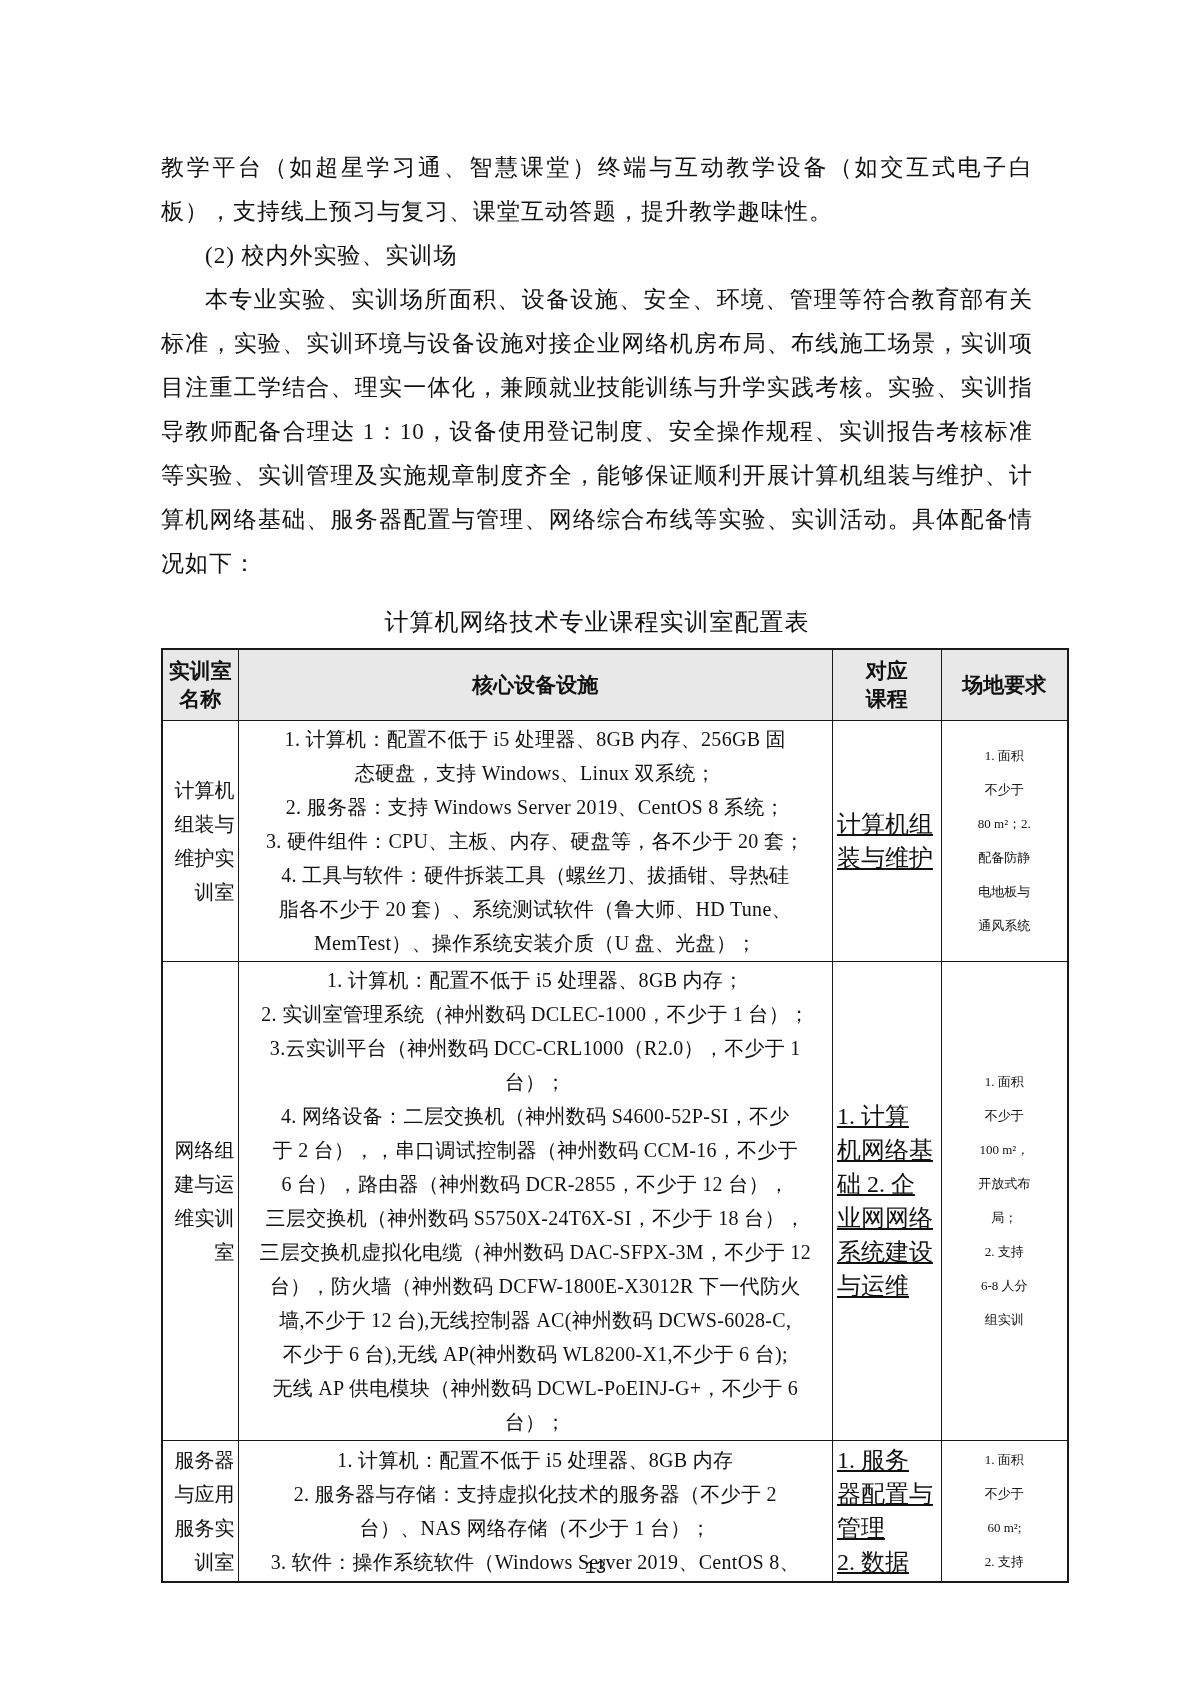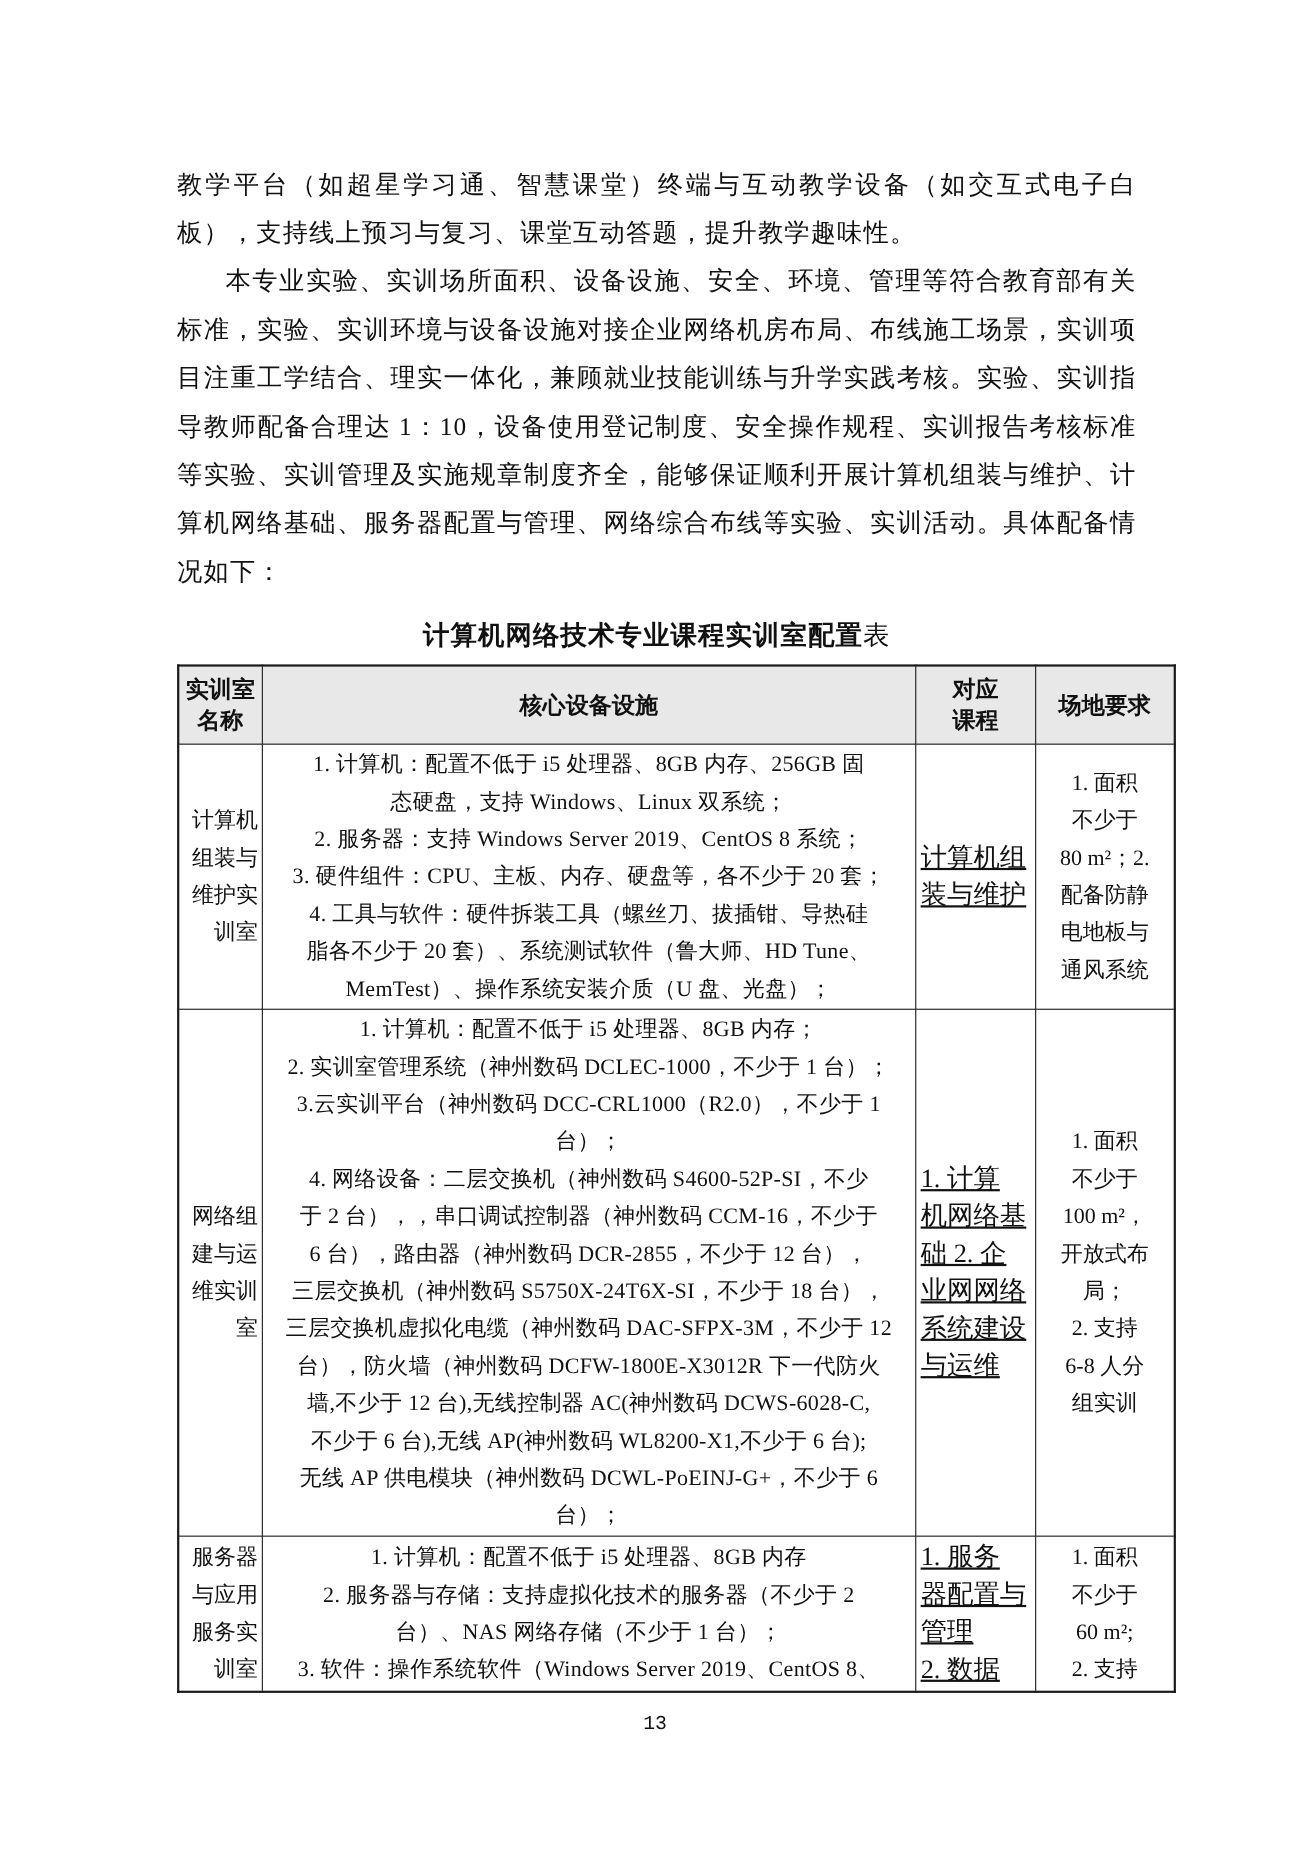--- a/index.html
+++ b/index.html
@@ -29,21 +29,21 @@
     white-space: normal;
   }
   .para.indent { text-indent: 44px; }
   .table-title {
     margin-top: 14px;
     text-align: center;
     font-size: 24px;
     line-height: 44px;
     letter-spacing: 1px;
   }
-  .table-title .bold { font-weight: bold; }
+  .table-title .bold { font-weight: normal; }
   table.config-table {
     margin-top: 4px;
     width: 908px;
     border-collapse: collapse;
     border: 2px solid #1a1a1a;
     table-layout: fixed;
   }
   table.config-table th, table.config-table td {
     border: 1.5px solid #1a1a1a;
     white-space: pre-line;
@@ -72,21 +72,21 @@
     letter-spacing: 0.3px;
   }
   td.c-course {
     font-size: 24px;
     line-height: 34px;
     text-align: left;
     padding: 2px 4px;
     text-decoration: underline;
   }
   td.c-site {
-    font-size: 20px;
+    font-size: 13px;
     line-height: 34px;
     text-align: center;
     padding: 2px 4px;
     margin-top: 33px;
   }
   .page-footer {
     position: absolute;
     top: 1556px;
     left: 0;
     right: 0;
@@ -96,20 +96,21 @@
     font-family: Liberation Mono, monospace;
   }
 </style>
 </head>
 <body>
 
 <div class="page">
   <div class="content">
 
     <p class="para">教学平台（如超星学习通、智慧课堂）终端与互动教学设备（如交互式电子白板），支持线上预习与复习、课堂互动答题，提升教学趣味性。</p>
+    <p class="para indent">(2) 校内外实验、实训场</p>
     <p class="para indent">本专业实验、实训场所面积、设备设施、安全、环境、管理等符合教育部有关标准，实验、实训环境与设备设施对接企业网络机房布局、布线施工场景，实训项目注重工学结合、理实一体化，兼顾就业技能训练与升学实践考核。实验、实训指导教师配备合理达 1：10，设备使用登记制度、安全操作规程、实训报告考核标准等实验、实训管理及实施规章制度齐全，能够保证顺利开展计算机组装与维护、计算机网络基础、服务器配置与管理、网络综合布线等实验、实训活动。具体配备情况如下：</p>
 
     <div class="table-title">
       <span class="bold">计算机网络技术专业课程实训室配置</span><span>表</span>
     </div>
 
     <table class="config-table">
       <colgroup>
         <col style="width:8.4%">
         <col style="width:65.6%">

